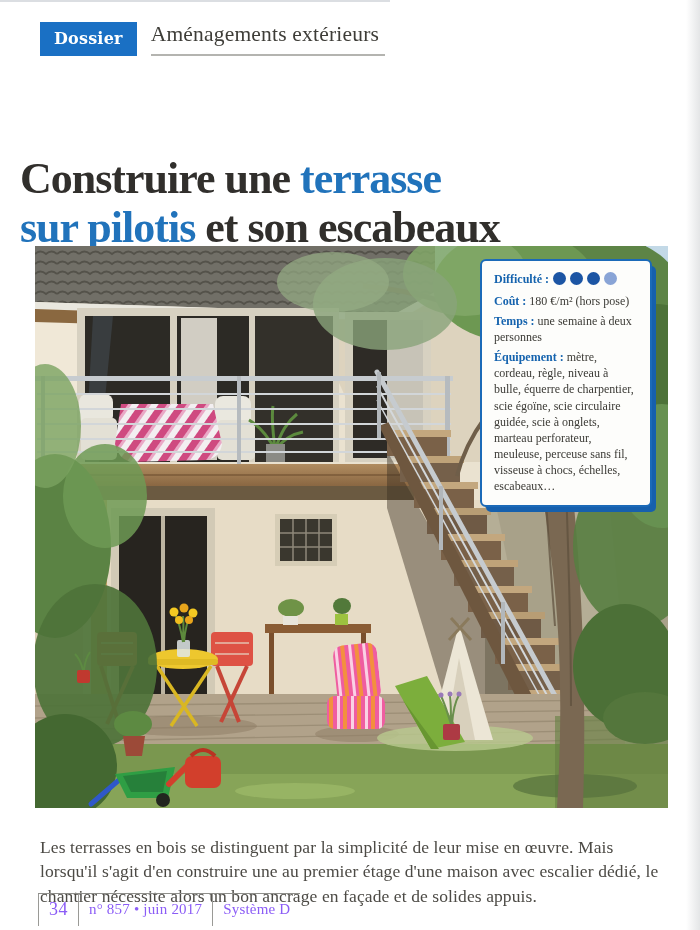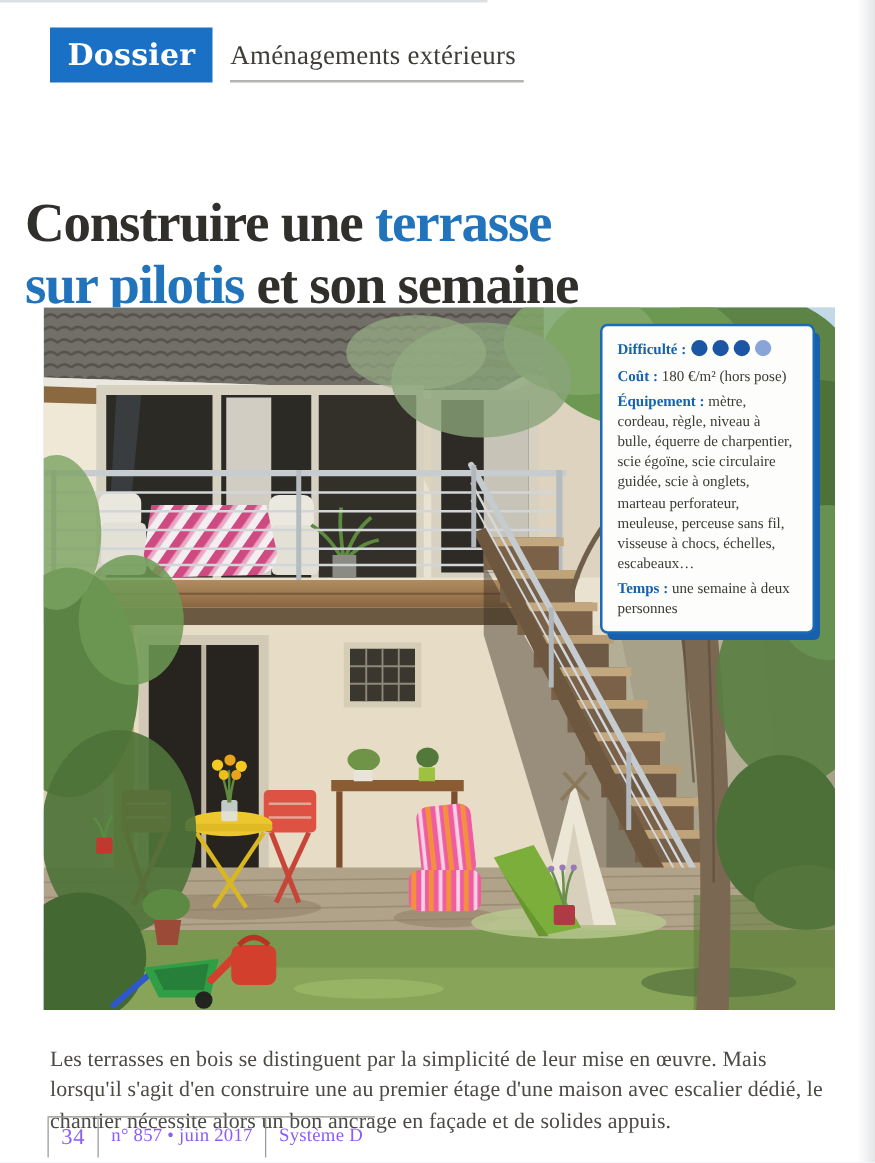--- a/index.html
+++ b/index.html
@@ -9,21 +9,21 @@
     font-family:"Liberation Serif", serif;color:#3c3b37;
   }
   
   .scan-top{position:absolute;top:0;left:0;width:390px;height:2px;background:#c7ccd2;opacity:.65;}
   .scan-right{position:absolute;top:0;right:0;width:14px;height:100%;
     background:linear-gradient(to right, rgba(255,255,255,0), rgba(120,126,132,.20));}
   
   .kicker{position:absolute;top:22px;left:40px;display:flex;align-items:flex-end;}
   .badge{
     background:#1a70c4;color:#ffffff;
-    font-family:"DejaVu Serif", serif;font-weight:bold;font-size:24px;
+    font-family:"DejaVu Serif", serif;font-weight:bold;font-size:16px;
     padding:7px 14px 8px;letter-spacing:.2px;
   }
   .kicker-title{
     margin-left:14px;font-family:Liberation Serif, serif;
     font-size:21.5px;color:#3e3d38;letter-spacing:.2px;
     border-bottom:2px solid #b4b4b0;padding:0 6px 9px 0;line-height:1;
   }
   
   .headline{
     position:absolute;top:126px;left:20px;width:640px;
@@ -73,21 +73,21 @@
 
 <div class="page">
   <div class="scan-top"></div>
 
   <div class="kicker">
     <div class="badge">Dossier</div>
     <div class="kicker-title">Aménagements extérieurs</div>
   </div>
 
   <h1 class="headline"><span>Construire une </span><span class="hl">terrasse</span><br>
-  <span class="hl">sur pilotis</span><span> et son semaine</span></h1>
+  <span class="hl">sur pilotis</span><span> et son escabeaux</span></h1>
 
   <div class="photo-wrap" role="img" aria-label="Maison avec terrasse en bois sur pilotis à l'étage, escalier en bois avec rampe métallique descendant au jardin, mobilier coloré et végétation">
     <svg width="633" height="562" viewBox="0 0 633 562">
       <defs>
         <linearGradient id="skyg" x1="0" y1="0" x2="0" y2="1">
           <stop offset="0" stop-color="#c3d9e7"></stop>
             <stop offset="1" stop-color="#a9c4d5"></stop>
         </linearGradient>
         <linearGradient id="woodg" x1="0" y1="0" x2="0" y2="1">
           <stop offset="0" stop-color="#b08c60"></stop>
@@ -370,26 +370,26 @@
 
     <div class="info-box">
       <div class="info-row">
         <span class="info-label">Difficulté :</span><span class="dots"><span class="dot filled"></span><span class="dot filled"></span><span class="dot filled"></span><span class="dot light"></span></span>
       </div>
       <div class="info-row">
         <span class="info-label">Coût :</span>
         <span>180 €/m² (hors pose)</span>
       </div>
       <div class="info-row">
+        <span class="info-label">Temps :</span>
+        <span>une semaine à deux personnes</span>
+      </div>
+      <div class="info-row">
         <span class="info-label">Équipement :</span>
         <span>mètre, cordeau, règle, niveau à bulle, équerre de charpentier, scie égoïne, scie circulaire guidée, scie à onglets, marteau perforateur, meuleuse, perceuse sans fil, visseuse à chocs, échelles, escabeaux…</span>
-      </div>
-      <div class="info-row">
-        <span class="info-label">Temps :</span>
-        <span>une semaine à deux personnes</span>
       </div>
     </div>
   </div>
 
   <p class="intro">Les terrasses en bois se distinguent par la simplicité de leur mise en œuvre. Mais lorsqu'il s'agit d'en construire une au premier étage d'une maison avec escalier dédié, le chantier nécessite alors un bon ancrage en façade et de solides appuis.</p>
 
   <div class="footer">
     <div class="cell page-num">34</div>
     <div class="cell issue">n° 857 • juin 2017</div>
     <div class="cell mag">Système D</div>

